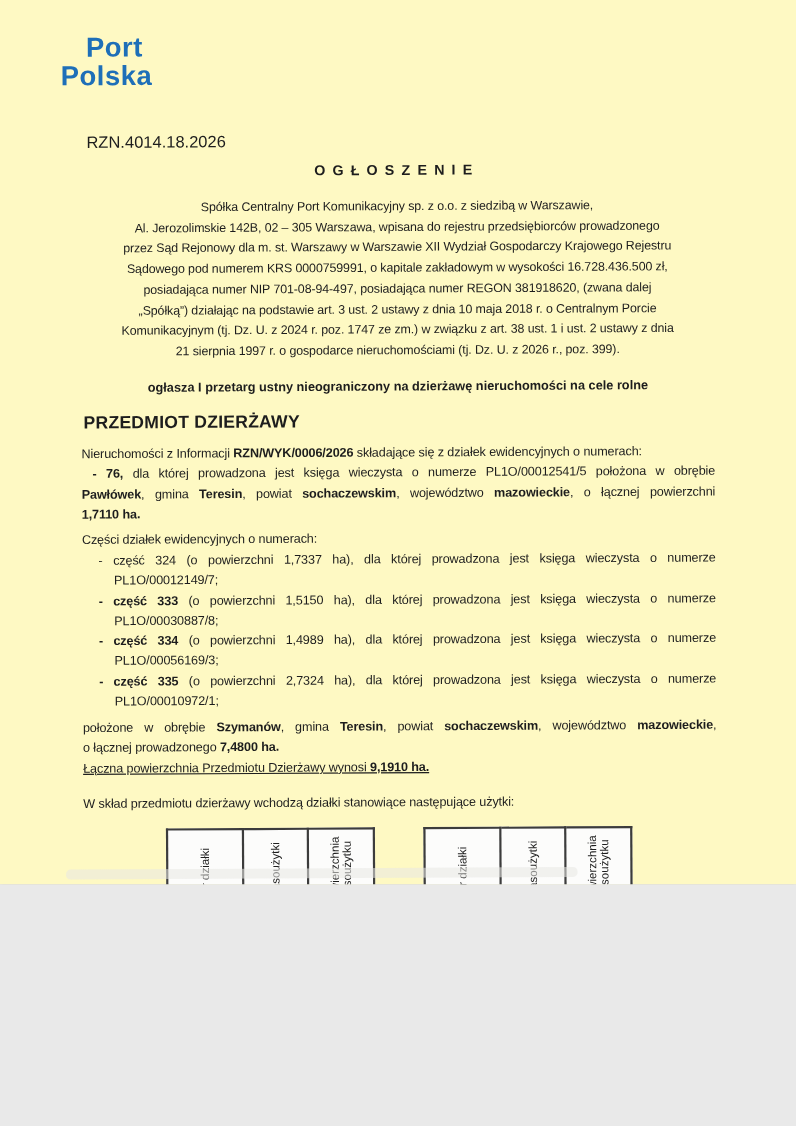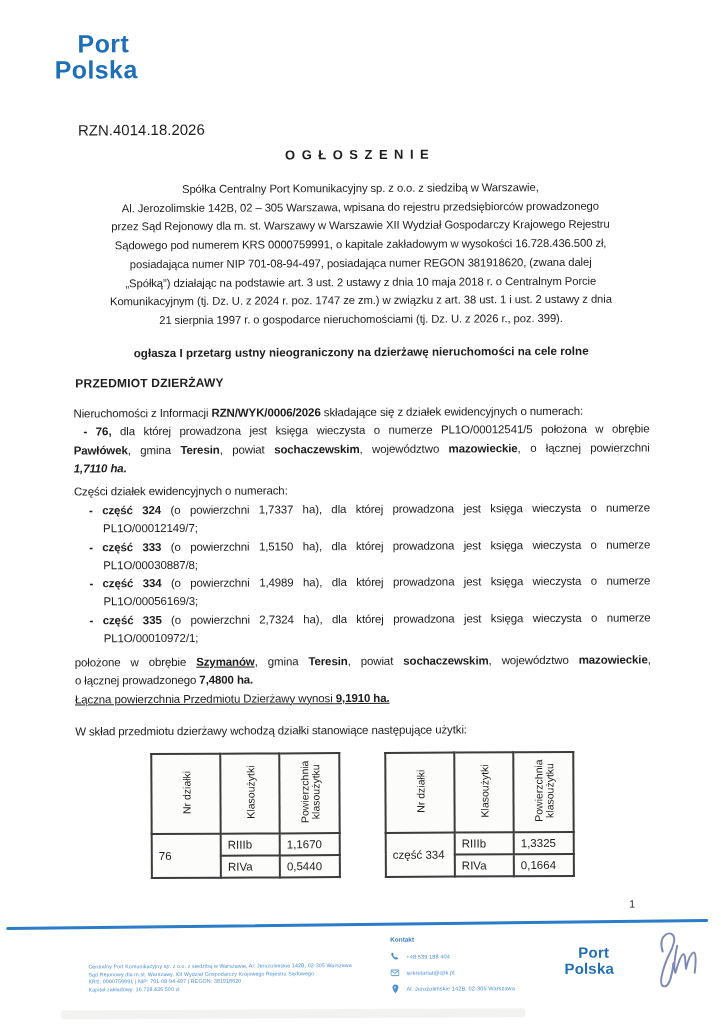--- a/index.html
+++ b/index.html
@@ -3,40 +3,40 @@
 <meta charset="utf-8">
 <style>
   :root{
     --brand:#1e6fb8;
     --fblue:#4a8fd6;
     --divider:#2b7cc9;
     --ink:#1d1d1d;
   }
   *{box-sizing:border-box;margin:0;padding:0;}
   body{background:#e9e9e9;font-family:"Liberation Sans",sans-serif;}
-  .page{position:relative;width:724px;height:1024px;background:#ffffff;overflow:hidden;
+  .page{position:relative;width:724px;height:804px;background:#fef9c3;overflow:hidden;
         box-shadow:0 0 4px rgba(0,0,0,.2);}
   .content{position:absolute;inset:0;transform:rotate(-0.3deg);color:var(--ink);}
 
   .logo{position:absolute;left:57px;top:29px;color:var(--brand);font-weight:bold;}
   .logo-l1{font-size:25px;line-height:26px;letter-spacing:.4px;margin-left:23px;}
   .logo-l2{font-size:25px;line-height:26px;letter-spacing:.4px;}
 
   .ref{position:absolute;left:80px;top:120px;font-size:15px;}
 
   .title{position:absolute;left:74px;top:147px;width:576px;text-align:center;
          font-weight:bold;font-size:13px;letter-spacing:6.5px;}
 
   .intro{position:absolute;left:74px;top:179px;width:576px;}
   .intro div{text-align:center;white-space:nowrap;font-size:11.3px;line-height:18.7px;letter-spacing:-.1px;}
 
   .announce{position:absolute;left:74px;top:345px;width:576px;text-align:center;
             font-weight:bold;font-size:11.6px;white-space:nowrap;}
 
-  .sec-head{position:absolute;left:76px;top:375px;font-weight:bold;font-size:12px;letter-spacing:.2px;}
+  .sec-head{position:absolute;left:76px;top:375px;font-weight:bold;font-size:16px;letter-spacing:.2px;}
 
   .para{position:absolute;left:74px;width:576px;font-size:11.5px;line-height:18.4px;letter-spacing:-.12px;}
   .p-nieru{top:403px;}
   .p-czesci-head{top:481px;}
   .czesci{position:absolute;left:89px;top:500px;width:561px;font-size:11.5px;line-height:18.3px;letter-spacing:-.12px;}
   .p-poloz{top:652px;}
   .p-uzytki{top:721px;}
   .just{text-align:justify;text-align-last:justify;}
   .rl{min-height:18.3px;}
 
@@ -103,46 +103,46 @@
     </div>
 
     <div class="announce">ogłasza I przetarg ustny nieograniczony na dzierżawę nieruchomości na cele rolne</div>
 
     <div class="sec-head">PRZEDMIOT DZIERŻAWY</div>
 
     <div class="para p-nieru">
         <div class="rl"><span>Nieruchomości z Informacji </span><span style="font-weight: bold;">RZN/WYK/0006/2026</span><span> składające się z działek ewidencyjnych o numerach:</span></div>
         <div class="rl just" style="text-indent: 10px;"><span style="font-weight: bold; margin-top: 32px;">- 76,</span><span> dla której prowadzona jest księga wieczysta o numerze PL1O/00012541/5 położona w obrębie</span></div>
         <div class="rl just"><span style="font-weight: bold;">Pawłówek</span><span>, gmina </span><span style="font-weight: bold;">Teresin</span><span>, powiat </span><span style="font-weight: bold;">sochaczewskim</span><span>, województwo </span><span style="font-weight: bold;">mazowieckie</span><span>, o łącznej powierzchni</span></div>
-        <div class="rl"><span style="font-weight: bold; font-style: italic;">1,7110 ha.</span></div>
+        <div class="rl"><span style="font-weight: bold;">1,7110 ha.</span></div>
       </div>
 
     <div class="para p-czesci-head">Części działek ewidencyjnych o numerach:</div>
 
     <div class="czesci">
       <div class="czesc-item">
-          <div class="rl just"><span style="font-weight: bold;">- część 324</span><span> (o powierzchni 1,7337 ha), dla której prowadzona jest księga wieczysta o numerze</span></div>
+          <div class="rl just"><span style="font-weight: normal;">- część 324</span><span> (o powierzchni 1,7337 ha), dla której prowadzona jest księga wieczysta o numerze</span></div>
           <div class="rl" style="text-indent: 14px;"><span>PL1O/00012149/7;</span></div>
         </div>
       <div class="czesc-item">
           <div class="rl just"><span style="font-weight: bold;">- część 333</span><span> (o powierzchni 1,5150 ha), dla której prowadzona jest księga wieczysta o numerze</span></div>
           <div class="rl" style="text-indent: 14px;"><span>PL1O/00030887/8;</span></div>
         </div>
       <div class="czesc-item">
           <div class="rl just"><span style="font-weight: bold;">- część 334</span><span> (o powierzchni 1,4989 ha), dla której prowadzona jest księga wieczysta o numerze</span></div>
           <div class="rl" style="text-indent: 14px;"><span>PL1O/00056169/3;</span></div>
         </div>
       <div class="czesc-item">
           <div class="rl just"><span style="font-weight: bold;">- część 335</span><span> (o powierzchni 2,7324 ha), dla której prowadzona jest księga wieczysta o numerze</span></div>
           <div class="rl" style="text-indent: 14px;"><span>PL1O/00010972/1;</span></div>
         </div>
     </div>
 
     <div class="para p-poloz">
-        <div class="rl just"><span>położone w obrębie </span><span style="font-weight: bold; text-decoration: underline;">Szymanów</span><span>, gmina </span><span style="font-weight: bold;">Teresin</span><span>, powiat </span><span style="font-weight: bold;">sochaczewskim</span><span>, województwo </span><span style="font-weight: bold;">mazowieckie</span><span>,</span></div>
+        <div class="rl just"><span>położone w obrębie </span><span style="font-weight: bold;">Szymanów</span><span>, gmina </span><span style="font-weight: bold;">Teresin</span><span>, powiat </span><span style="font-weight: bold;">sochaczewskim</span><span>, województwo </span><span style="font-weight: bold;">mazowieckie</span><span>,</span></div>
         <div class="rl"><span>o łącznej prowadzonego </span><span style="font-weight: bold; text-align: right;">7,4800 ha.</span></div>
         <div class="rl"><span style="text-decoration: underline;">Łączna powierzchnia Przedmiotu Dzierżawy wynosi </span><span style="font-weight: bold; text-decoration: underline; text-align: center;">9,1910 ha.</span></div>
       </div>
 
     <div class="para p-uzytki">W skład przedmiotu dzierżawy wchodzą działki stanowiące następujące użytki:</div>
 
     <table class="usage t-left">
       <colgroup>
           <col class="c1">
           <col class="c2">

